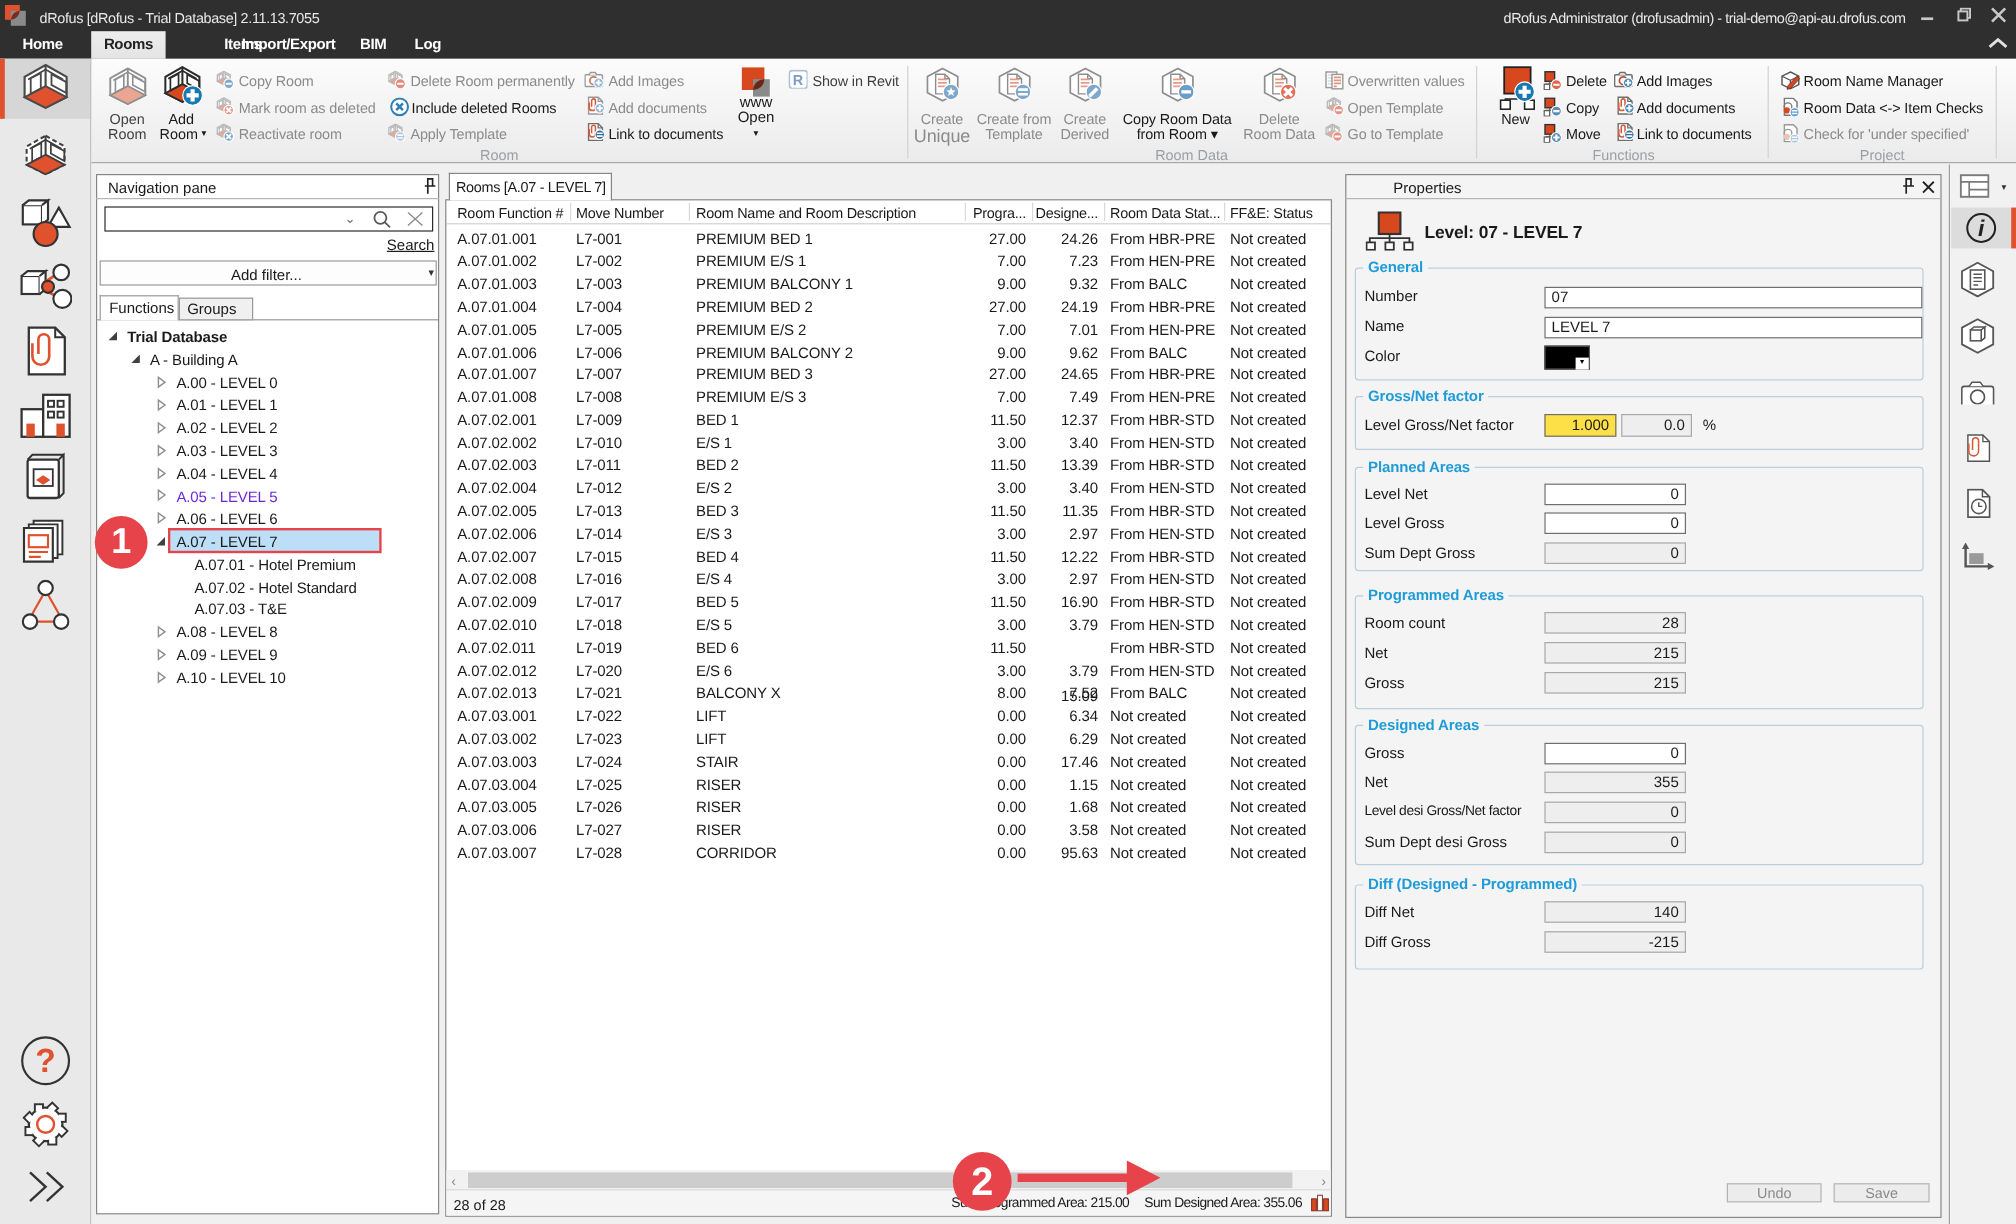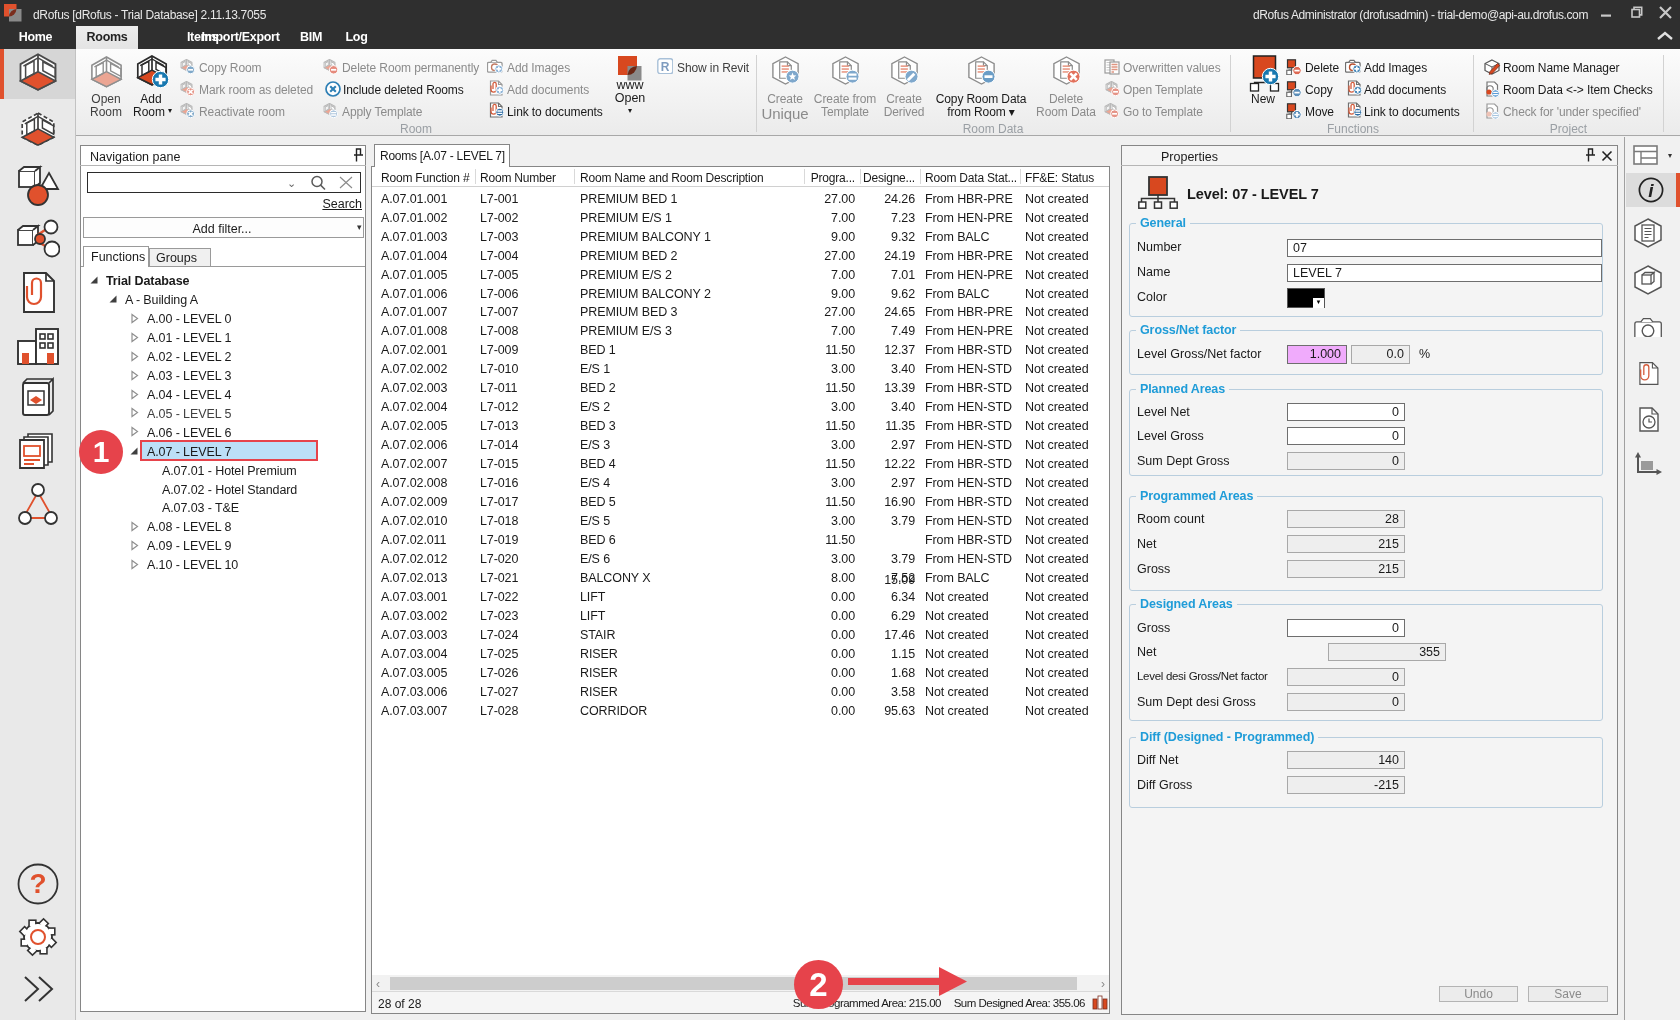--- a/index.html
+++ b/index.html
@@ -463,21 +463,21 @@
     <polygon points="3,1.5 8.5,5.5 3,9.5" fill="#fff" stroke="#8f8f8f" stroke-width="1.2"></polygon>
   </svg>
 <div style="position:absolute;top:370px;font-size:12.5px;color:#1a1a1a;font-weight:400;line-height:1;white-space:nowrap;z-index:5;letter-spacing:-0.1px;left:147px;">A.03 - LEVEL 3</div>
 <svg style="position:absolute;left:129px;top:388.5px;width:10px;height:11px;" viewBox="0 0 10 11">
     <polygon points="3,1.5 8.5,5.5 3,9.5" fill="#fff" stroke="#8f8f8f" stroke-width="1.2"></polygon>
   </svg>
 <div style="position:absolute;top:389px;font-size:12.5px;color:#1a1a1a;font-weight:400;line-height:1;white-space:nowrap;z-index:5;letter-spacing:-0.1px;left:147px;">A.04 - LEVEL 4</div>
 <svg style="position:absolute;left:129px;top:407.0px;width:10px;height:11px;" viewBox="0 0 10 11">
     <polygon points="3,1.5 8.5,5.5 3,9.5" fill="#fff" stroke="#8f8f8f" stroke-width="1.2"></polygon>
   </svg>
-<div style="position:absolute;top:407.5px;font-size:12.5px;color:#404040;font-weight:400;line-height:1;white-space:nowrap;z-index:5;letter-spacing:-0.1px;left:147px;">A.05 - LEVEL 5</div>
+<div style="position:absolute;top:407.5px;font-size:12.5px;color:#6d28d9;font-weight:400;line-height:1;white-space:nowrap;z-index:5;letter-spacing:-0.1px;left:147px;">A.05 - LEVEL 5</div>
 <svg style="position:absolute;left:129px;top:426.0px;width:10px;height:11px;" viewBox="0 0 10 11">
     <polygon points="3,1.5 8.5,5.5 3,9.5" fill="#fff" stroke="#8f8f8f" stroke-width="1.2"></polygon>
   </svg>
 <div style="position:absolute;top:426.5px;font-size:12.5px;color:#1a1a1a;font-weight:400;line-height:1;white-space:nowrap;z-index:5;letter-spacing:-0.1px;left:147px;">A.06 - LEVEL 6</div>
 <svg style="position:absolute;left:129px;top:445.5px;width:10px;height:10px;" viewBox="0 0 10 10">
     <polygon points="8.5,1.5 8.5,8.5 1.5,8.5" fill="#3f3f3f"></polygon>
   </svg>
 <div style="position:absolute;left:142px;top:441.0px;width:174px;height:19px;background:#bcdff7;"></div>
 <div style="position:absolute;top:445.5px;font-size:12.5px;color:#1a1a1a;font-weight:400;line-height:1;white-space:nowrap;z-index:5;letter-spacing:-0.1px;left:147px;">A.07 - LEVEL 7</div>
 <div style="position:absolute;top:464.5px;font-size:12.5px;color:#1a1a1a;font-weight:400;line-height:1;white-space:nowrap;z-index:5;letter-spacing:-0.1px;left:162px;">A.07.01 - Hotel Premium</div>
@@ -499,21 +499,21 @@
 <div style="position:absolute;top:150px;font-size:12px;color:#1a1a1a;font-weight:400;line-height:1;white-space:nowrap;z-index:5;letter-spacing:-0.25px;left:380px;">Rooms [A.07 - LEVEL 7]</div>
 <div style="position:absolute;left:371px;top:166px;width:739px;height:848px;background:#fff;border:1px solid #868686;"></div>
 <div style="position:absolute;left:475px;top:169px;width:1px;height:15px;background:#d9d9d9;"></div>
 <div style="position:absolute;left:574px;top:169px;width:1px;height:15px;background:#d9d9d9;"></div>
 <div style="position:absolute;left:804px;top:169px;width:1px;height:15px;background:#d9d9d9;"></div>
 <div style="position:absolute;left:860px;top:169px;width:1px;height:15px;background:#d9d9d9;"></div>
 <div style="position:absolute;left:920px;top:169px;width:1px;height:15px;background:#d9d9d9;"></div>
 <div style="position:absolute;left:1019.5px;top:169px;width:1px;height:15px;background:#d9d9d9;"></div>
 <div style="position:absolute;left:372px;top:186px;width:737px;height:1px;background:#d0d0d0;"></div>
 <div style="position:absolute;top:172px;font-size:12px;color:#1a1a1a;font-weight:400;line-height:1;white-space:nowrap;z-index:5;letter-spacing:-0.2px;left:381px;">Room Function #</div>
-<div style="position:absolute;top:172px;font-size:12px;color:#1a1a1a;font-weight:400;line-height:1;white-space:nowrap;z-index:5;letter-spacing:-0.2px;left:480px;">Room Number</div>
+<div style="position:absolute;top:172px;font-size:12px;color:#1a1a1a;font-weight:400;line-height:1;white-space:nowrap;z-index:5;letter-spacing:-0.2px;left:480px;">Move Number</div>
 <div style="position:absolute;top:172px;font-size:12px;color:#1a1a1a;font-weight:400;line-height:1;white-space:nowrap;z-index:5;letter-spacing:-0.2px;left:580px;">Room Name and Room Description</div>
 <div style="position:absolute;top:172px;font-size:12px;color:#1a1a1a;font-weight:400;line-height:1;white-space:nowrap;z-index:5;letter-spacing:-0.2px;right:825px;">Progra...</div>
 <div style="position:absolute;top:172px;font-size:12px;color:#1a1a1a;font-weight:400;line-height:1;white-space:nowrap;z-index:5;letter-spacing:-0.2px;right:765px;">Designe...</div>
 <div style="position:absolute;top:172px;font-size:12px;color:#1a1a1a;font-weight:400;line-height:1;white-space:nowrap;z-index:5;letter-spacing:-0.2px;left:925px;">Room Data Stat...</div>
 <div style="position:absolute;top:172px;font-size:12px;color:#1a1a1a;font-weight:400;line-height:1;white-space:nowrap;z-index:5;letter-spacing:-0.2px;left:1025px;">FF&amp;E: Status</div>
 <div style="position:absolute;top:192.7px;font-size:12.5px;color:#1a1a1a;font-weight:400;line-height:1;white-space:nowrap;z-index:5;letter-spacing:-0.1px;left:381px;">A.07.01.001</div>
 <div style="position:absolute;top:192.7px;font-size:12.5px;color:#1a1a1a;font-weight:400;line-height:1;white-space:nowrap;z-index:5;letter-spacing:-0.1px;left:480px;">L7-001</div>
 <div style="position:absolute;top:192.7px;font-size:12.5px;color:#1a1a1a;font-weight:400;line-height:1;white-space:nowrap;z-index:5;letter-spacing:-0.1px;left:580px;">PREMIUM BED 1</div>
 <div style="position:absolute;top:192.7px;font-size:12.5px;color:#1a1a1a;font-weight:400;line-height:1;white-space:nowrap;z-index:5;letter-spacing:-0.1px;right:825px;">27.00</div>
 <div style="position:absolute;top:192.7px;font-size:12.5px;color:#1a1a1a;font-weight:400;line-height:1;white-space:nowrap;z-index:5;letter-spacing:-0.1px;right:765px;">24.26</div>
@@ -743,21 +743,21 @@
 <div style="position:absolute;top:241px;font-size:12.5px;color:#1a1a1a;font-weight:400;line-height:1;white-space:nowrap;z-index:5;left:1137px;">Number</div>
 <div style="position:absolute;left:1287px;top:239px;width:315px;height:18px;background:#fff;border:1px solid #6e6e6e;font-size:12.5px;color:#1a1a1a;text-align:left;padding-left:5px;line-height:16px;">07</div>
 <div style="position:absolute;top:266px;font-size:12.5px;color:#1a1a1a;font-weight:400;line-height:1;white-space:nowrap;z-index:5;left:1137px;">Name</div>
 <div style="position:absolute;left:1287px;top:264px;width:315px;height:18px;background:#fff;border:1px solid #6e6e6e;font-size:12.5px;color:#1a1a1a;text-align:left;padding-left:5px;line-height:16px;">LEVEL 7</div>
 <div style="position:absolute;top:291px;font-size:12.5px;color:#1a1a1a;font-weight:400;line-height:1;white-space:nowrap;z-index:5;left:1137px;">Color</div>
 <div style="position:absolute;left:1287px;top:288px;width:38px;height:20px;background:#000;border:1px solid #555;"></div>
 <div style="position:absolute;left:1313px;top:298px;width:11px;height:9.5px;background:#fff;font-size:6px;color:#000;text-align:center;line-height:9px;">▼</div>
 <div style="position:absolute;left:1129px;top:330px;width:474px;height:45px;border:1px solid #b9cede;border-radius:3px;"></div>
 <div style="position:absolute;top:324px;font-size:12.5px;color:#1f9cd8;font-weight:700;line-height:1;white-space:nowrap;z-index:5;letter-spacing:-0.1px;left:1136px;"><span style="background:#f4f4f4;padding:0 4px;">Gross/Net factor</span></div>
 <div style="position:absolute;top:348px;font-size:12.5px;color:#1a1a1a;font-weight:400;line-height:1;white-space:nowrap;z-index:5;left:1137px;">Level Gross/Net factor</div>
-<div style="position:absolute;left:1287px;top:345px;width:60px;height:19px;background:#f0abfc;border:1px solid #6e6e6e;font-size:12.5px;color:#1a1a1a;text-align:right;padding-right:5px;line-height:17px;">1.000</div>
+<div style="position:absolute;left:1287px;top:345px;width:60px;height:19px;background:#fde047;border:1px solid #6e6e6e;font-size:12.5px;color:#1a1a1a;text-align:right;padding-right:5px;line-height:17px;">1.000</div>
 <div style="position:absolute;left:1351px;top:345px;width:59px;height:19px;background:#eeeeee;border:1px solid #a8a8a8;font-size:12.5px;color:#1a1a1a;text-align:right;padding-right:5px;line-height:17px;">0.0</div>
 <div style="position:absolute;top:348px;font-size:12.5px;color:#1a1a1a;font-weight:400;line-height:1;white-space:nowrap;z-index:5;left:1419px;">%</div>
 <div style="position:absolute;left:1129px;top:389px;width:474px;height:87px;border:1px solid #b9cede;border-radius:3px;"></div>
 <div style="position:absolute;top:383px;font-size:12.5px;color:#1f9cd8;font-weight:700;line-height:1;white-space:nowrap;z-index:5;letter-spacing:-0.1px;left:1136px;"><span style="background:#f4f4f4;padding:0 4px;">Planned Areas</span></div>
 <div style="position:absolute;top:406px;font-size:12.5px;color:#1a1a1a;font-weight:400;line-height:1;white-space:nowrap;z-index:5;left:1137px;">Level Net</div>
 <div style="position:absolute;left:1287px;top:403px;width:118px;height:18px;background:#fff;border:1px solid #6e6e6e;font-size:12.5px;color:#1a1a1a;text-align:right;padding-right:5px;line-height:16px;">0</div>
 <div style="position:absolute;top:430px;font-size:12.5px;color:#1a1a1a;font-weight:400;line-height:1;white-space:nowrap;z-index:5;left:1137px;text-align:center;">Level Gross</div>
 <div style="position:absolute;left:1287px;top:427px;width:118px;height:18px;background:#fff;border:1px solid #6e6e6e;font-size:12.5px;color:#1a1a1a;text-align:right;padding-right:5px;line-height:16px;">0</div>
 <div style="position:absolute;top:455px;font-size:12.5px;color:#1a1a1a;font-weight:400;line-height:1;white-space:nowrap;z-index:5;left:1137px;">Sum Dept Gross</div>
 <div style="position:absolute;left:1287px;top:452px;width:118px;height:18px;background:#eeeeee;border:1px solid #a8a8a8;font-size:12.5px;color:#1a1a1a;text-align:right;padding-right:5px;line-height:16px;">0</div>
@@ -767,21 +767,21 @@
 <div style="position:absolute;left:1287px;top:510px;width:118px;height:18px;background:#eeeeee;border:1px solid #a8a8a8;font-size:12.5px;color:#1a1a1a;text-align:right;padding-right:5px;line-height:16px;">28</div>
 <div style="position:absolute;top:538px;font-size:12.5px;color:#1a1a1a;font-weight:400;line-height:1;white-space:nowrap;z-index:5;left:1137px;">Net</div>
 <div style="position:absolute;left:1287px;top:535px;width:118px;height:18px;background:#eeeeee;border:1px solid #a8a8a8;font-size:12.5px;color:#1a1a1a;text-align:right;padding-right:5px;line-height:16px;">215</div>
 <div style="position:absolute;top:563px;font-size:12.5px;color:#1a1a1a;font-weight:400;line-height:1;white-space:nowrap;z-index:5;left:1137px;">Gross</div>
 <div style="position:absolute;left:1287px;top:560px;width:118px;height:18px;background:#eeeeee;border:1px solid #a8a8a8;font-size:12.5px;color:#1a1a1a;text-align:right;padding-right:5px;line-height:16px;">215</div>
 <div style="position:absolute;left:1129px;top:604px;width:474px;height:117px;border:1px solid #b9cede;border-radius:3px;"></div>
 <div style="position:absolute;top:598px;font-size:12.5px;color:#1f9cd8;font-weight:700;line-height:1;white-space:nowrap;z-index:5;letter-spacing:-0.1px;left:1136px;"><span style="background:#f4f4f4;padding:0 4px;">Designed Areas</span></div>
 <div style="position:absolute;top:622px;font-size:12.5px;color:#1a1a1a;font-weight:400;line-height:1;white-space:nowrap;z-index:5;left:1137px;">Gross</div>
 <div style="position:absolute;left:1287px;top:619px;width:118px;height:18px;background:#fff;border:1px solid #6e6e6e;font-size:12.5px;color:#1a1a1a;text-align:right;padding-right:5px;line-height:16px;">0</div>
 <div style="position:absolute;top:646px;font-size:12.5px;color:#1a1a1a;font-weight:400;line-height:1;white-space:nowrap;z-index:5;left:1137px;">Net</div>
-<div style="position:absolute;left:1328px;top:643px;width:118px;height:18px;background:#eeeeee;border:1px solid #a8a8a8;font-size:12.5px;color:#1a1a1a;text-align:right;padding-right:5px;line-height:16px;">355</div>
+<div style="position:absolute;left:1287px;top:643px;width:118px;height:18px;background:#eeeeee;border:1px solid #a8a8a8;font-size:12.5px;color:#1a1a1a;text-align:right;padding-right:5px;line-height:16px;">355</div>
 <div style="position:absolute;top:671px;font-size:11.5px;color:#1a1a1a;font-weight:400;line-height:1;white-space:nowrap;z-index:5;letter-spacing:-0.3px;left:1137px;">Level desi Gross/Net factor</div>
 <div style="position:absolute;left:1287px;top:668px;width:118px;height:18px;background:#eeeeee;border:1px solid #a8a8a8;font-size:12.5px;color:#1a1a1a;text-align:right;padding-right:5px;line-height:16px;">0</div>
 <div style="position:absolute;top:696px;font-size:12.5px;color:#1a1a1a;font-weight:400;line-height:1;white-space:nowrap;z-index:5;left:1137px;">Sum Dept desi Gross</div>
 <div style="position:absolute;left:1287px;top:693px;width:118px;height:18px;background:#eeeeee;border:1px solid #a8a8a8;font-size:12.5px;color:#1a1a1a;text-align:right;padding-right:5px;line-height:16px;">0</div>
 <div style="position:absolute;left:1129px;top:737px;width:474px;height:71px;border:1px solid #b9cede;border-radius:3px;"></div>
 <div style="position:absolute;top:731px;font-size:12.5px;color:#1f9cd8;font-weight:700;line-height:1;white-space:nowrap;z-index:5;letter-spacing:-0.1px;left:1136px;"><span style="background:#f4f4f4;padding:0 4px;">Diff (Designed - Programmed)</span></div>
 <div style="position:absolute;top:754px;font-size:12.5px;color:#1a1a1a;font-weight:400;line-height:1;white-space:nowrap;z-index:5;left:1137px;">Diff Net</div>
 <div style="position:absolute;left:1287px;top:751px;width:118px;height:18px;background:#eeeeee;border:1px solid #a8a8a8;font-size:12.5px;color:#1a1a1a;text-align:right;padding-right:5px;line-height:16px;">140</div>
 <div style="position:absolute;top:779px;font-size:12.5px;color:#1a1a1a;font-weight:400;line-height:1;white-space:nowrap;z-index:5;left:1137px;">Diff Gross</div>
 <div style="position:absolute;left:1287px;top:776px;width:118px;height:18px;background:#eeeeee;border:1px solid #a8a8a8;font-size:12.5px;color:#1a1a1a;text-align:right;padding-right:5px;line-height:16px;">-215</div>

